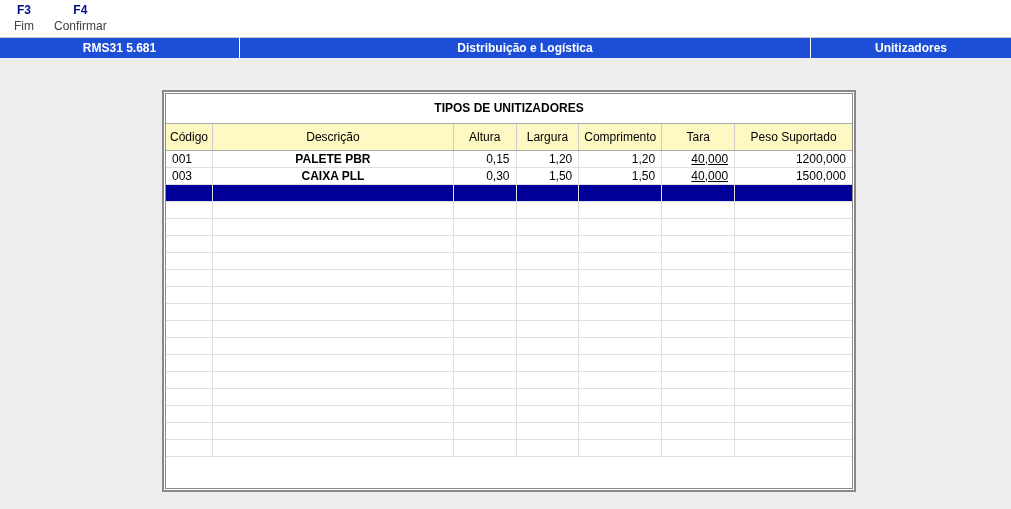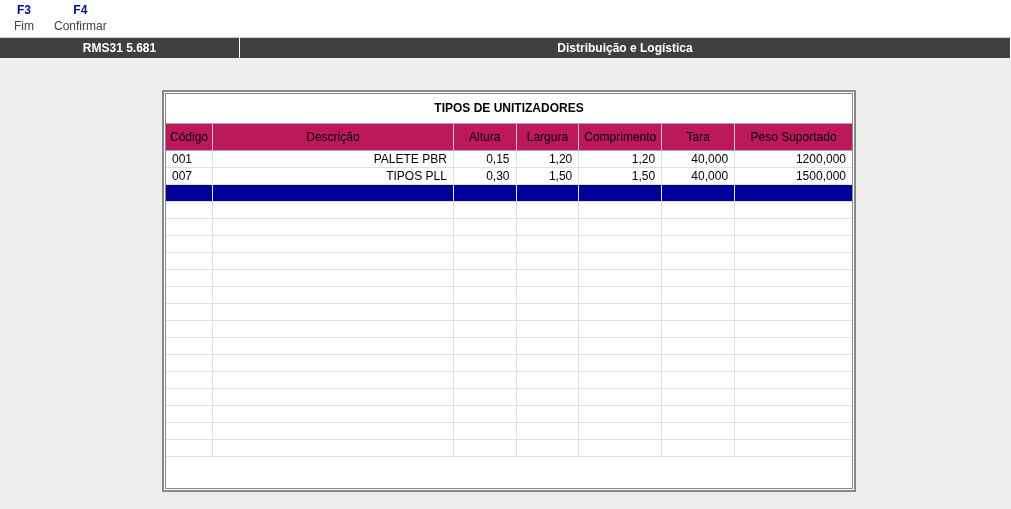--- a/index.html
+++ b/index.html
@@ -32,21 +32,21 @@
     font-weight: bold;
     font-size: 12px;
     line-height: 16px;
   }
   .fkey .bottom {
     color: #404040;
     font-size: 12px;
     line-height: 16px;
   }
   .title-bar {
-    background: #404040;
+    background: #1d4ed8;
     height: 20px;
     display: flex;
     color: #fff;
     font-weight: bold;
     font-size: 12px;
   }
   .title-bar .seg {
     display: flex;
     align-items: center;
     justify-content: center;
@@ -82,41 +82,41 @@
     width: 100%;
     border-collapse: collapse;
     table-layout: fixed;
   }
   table.grid th {
     font-weight: normal;
     font-size: 12px;
     padding: 6px 4px;
     border-bottom: 1px solid #aaa;
     border-right: 1px solid #ccc;
-    background: #be185d;
+    background: #fef9c3;
     text-align: center;
   }
   table.grid th:last-child { border-right: none; margin-top: 48px; }
   table.grid td {
     font-size: 12px;
     padding: 1px 6px;
     height: 17px;
     border-right: 1px solid #e0e0e0;
     border-bottom: 1px solid #e0e0e0;
     white-space: nowrap;
     overflow: hidden;
   }
   table.grid td:last-child { border-right: none; }
   .col-codigo { width: 46px; }
-  .col-desc   { width: 238px; text-align: right; padding-left: 4px;}
+  .col-desc   { width: 238px; text-align: center; padding-left: 4px; font-weight: bold;}
   .col-num    { text-align: right; }
   .col-altura { width: 62px; }
   .col-largura{ width: 62px; }
   .col-comp   { width: 82px; }
-  .col-tara   { width: 72px; }
+  .col-tara   { width: 72px; text-decoration: underline; }
   .col-peso   { width: 116px; }
   tr.selected td {
     background: #000099;
     color: #fff;
   }
   tr.empty td { color: transparent; }
 </style>
 </head>
 <body>
 
@@ -127,20 +127,21 @@
   </div>
   <div class="fkey">
     <span class="top">F4</span>
     <span class="bottom">Confirmar</span>
   </div>
 </div>
 
 <div class="title-bar">
   <div class="seg left">RMS31 5.681</div>
   <div class="seg mid">Distribuição e Logística</div>
+  <div class="seg right">Unitizadores</div>
 </div>
 
 <div class="work-area">
   <div class="panel">
     <div class="panel-title">TIPOS DE UNITIZADORES</div>
     <table class="grid">
       <colgroup>
         <col class="col-codigo">
           <col class="col-desc">
           <col class="col-altura">
@@ -164,22 +165,22 @@
           <tr>
             <td class="col-codigo">001</td>
             <td class="col-desc">PALETE PBR</td>
             <td class="col-altura col-num">0,15</td>
             <td class="col-largura col-num">1,20</td>
             <td class="col-comp col-num">1,20</td>
             <td class="col-tara col-num">40,000</td>
             <td class="col-peso col-num">1200,000</td>
           </tr>
           <tr>
-            <td class="col-codigo">007</td>
-            <td class="col-desc">TIPOS PLL</td>
+            <td class="col-codigo">003</td>
+            <td class="col-desc">CAIXA PLL</td>
             <td class="col-altura col-num">0,30</td>
             <td class="col-largura col-num">1,50</td>
             <td class="col-comp col-num">1,50</td>
             <td class="col-tara col-num">40,000</td>
             <td class="col-peso col-num">1500,000</td>
           </tr>
           <tr class="selected">
             <td class="col-codigo"></td>
             <td class="col-desc"></td>
             <td class="col-altura col-num"></td>

